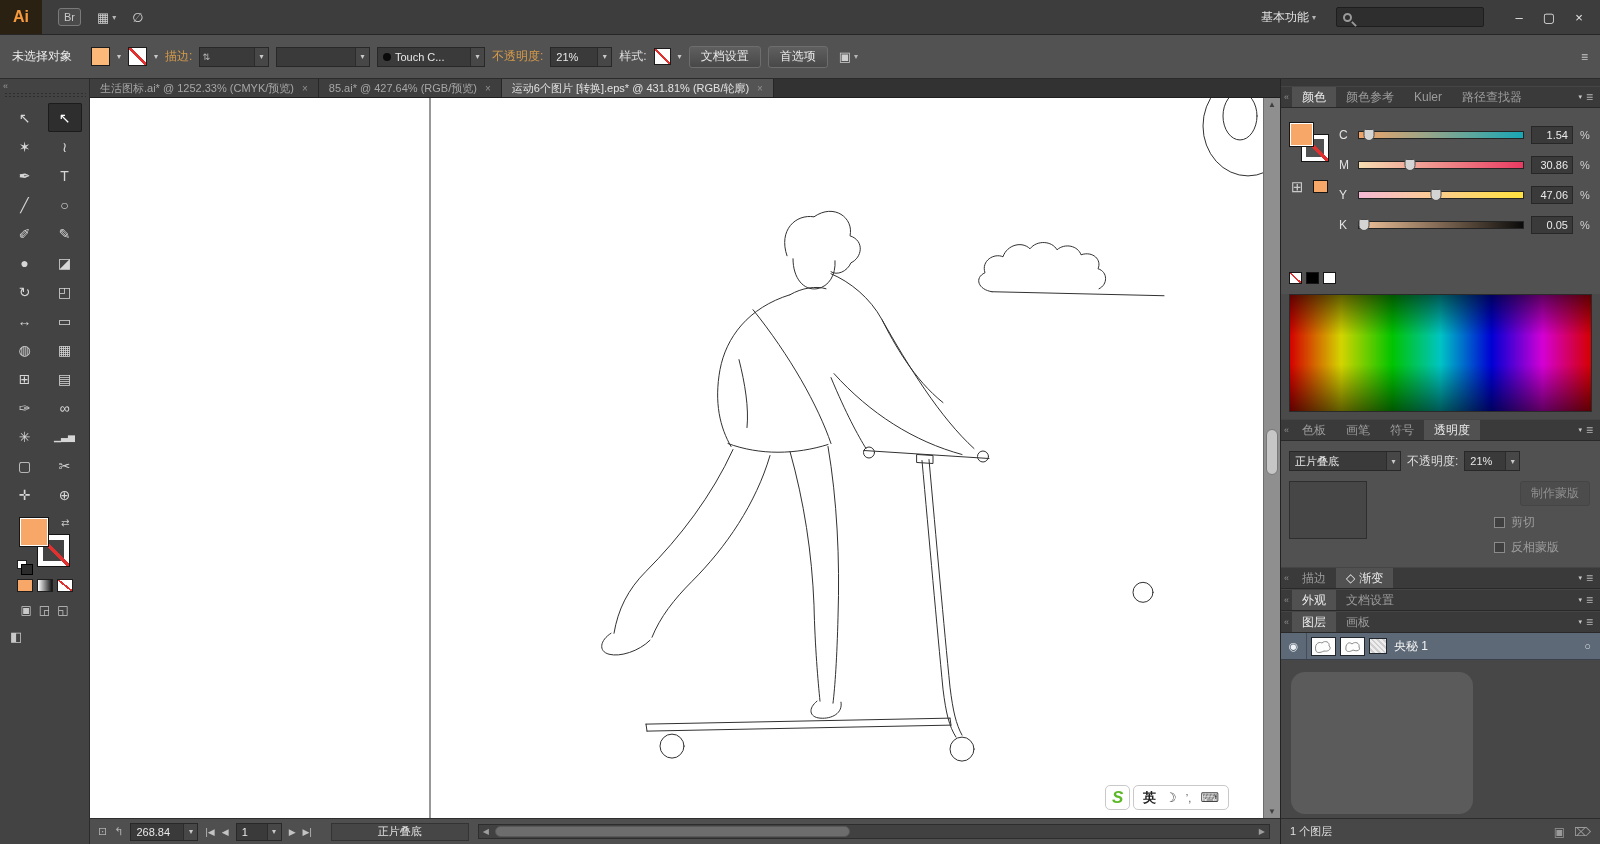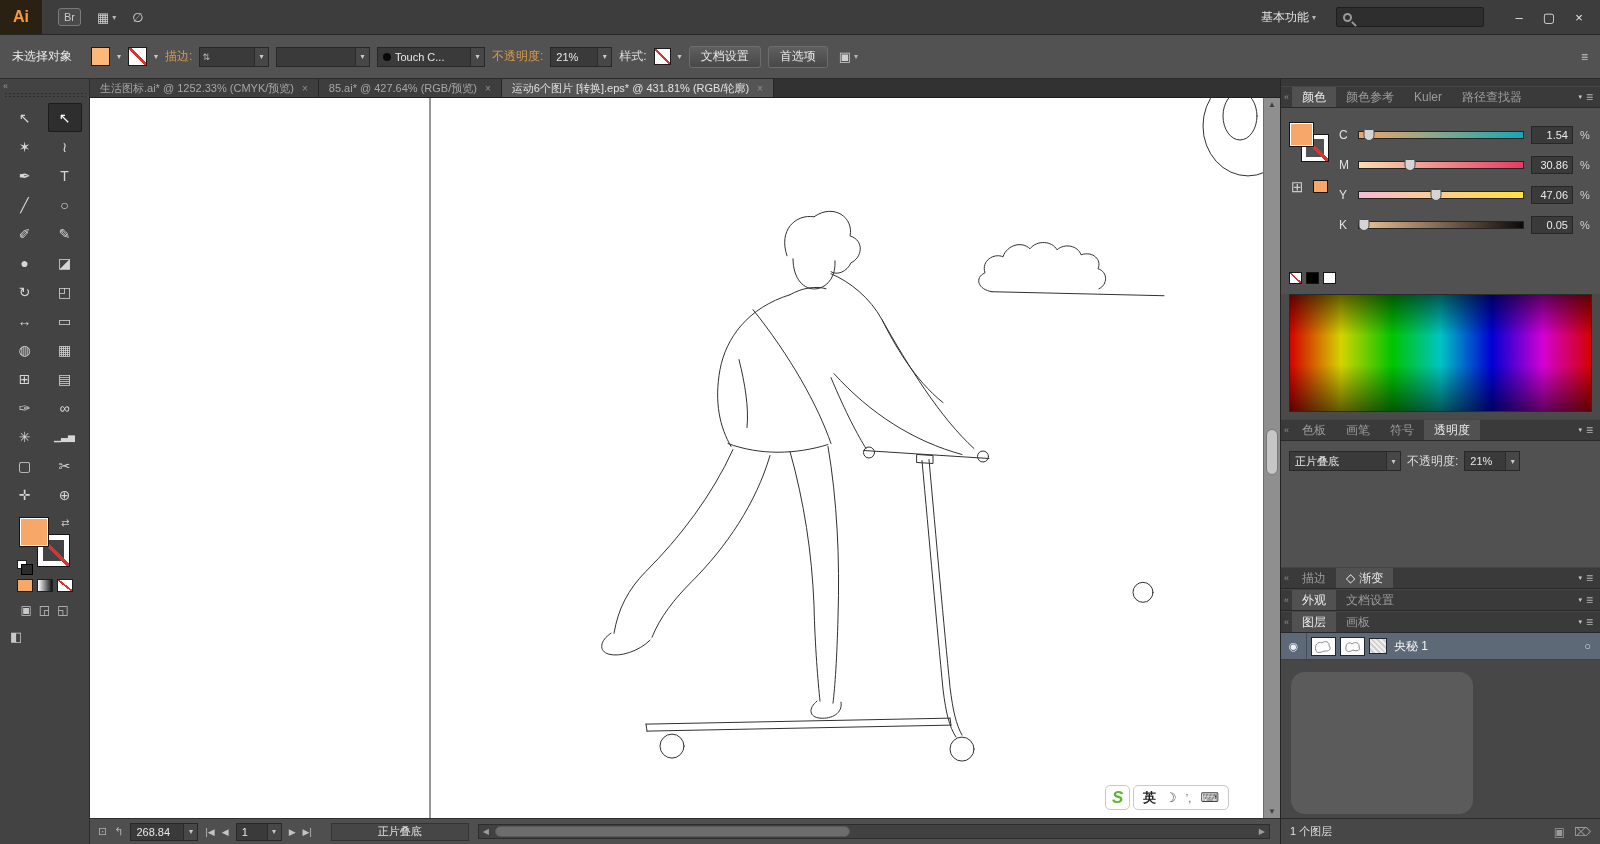--- a/index.html
+++ b/index.html
@@ -460,20 +460,34 @@
           <div class="combo">
             <span class="combo-box" style="width:96px">正片叠底</span>
             <span class="dd-btn">▾</span>
           </div>
           <span>不透明度:</span>
           <div class="combo">
             <span class="combo-box" style="width:40px">21%</span>
             <span class="dd-btn">▾</span>
           </div>
         </div>
+        <div class="trans-row2">
+          <span class="trans-thumb"></span>
+          <div class="mask-col">
+            <span class="mask-btn">制作蒙版</span>
+            <span class="cbx-row">
+              <span class="cbx"></span>
+              <span class="cbx-label">剪切</span>
+            </span>
+            <span class="cbx-row">
+              <span class="cbx"></span>
+              <span class="cbx-label">反相蒙版</span>
+            </span>
+          </div>
+        </div>
       </div>
 
       <div class="phead">
         <span class="pcollapse">«</span>
         <span class="ptab">描边</span>
         <span class="ptab active">
             <span>◇</span>
             <span>渐变</span>
           </span>
         <span class="pmenu">

